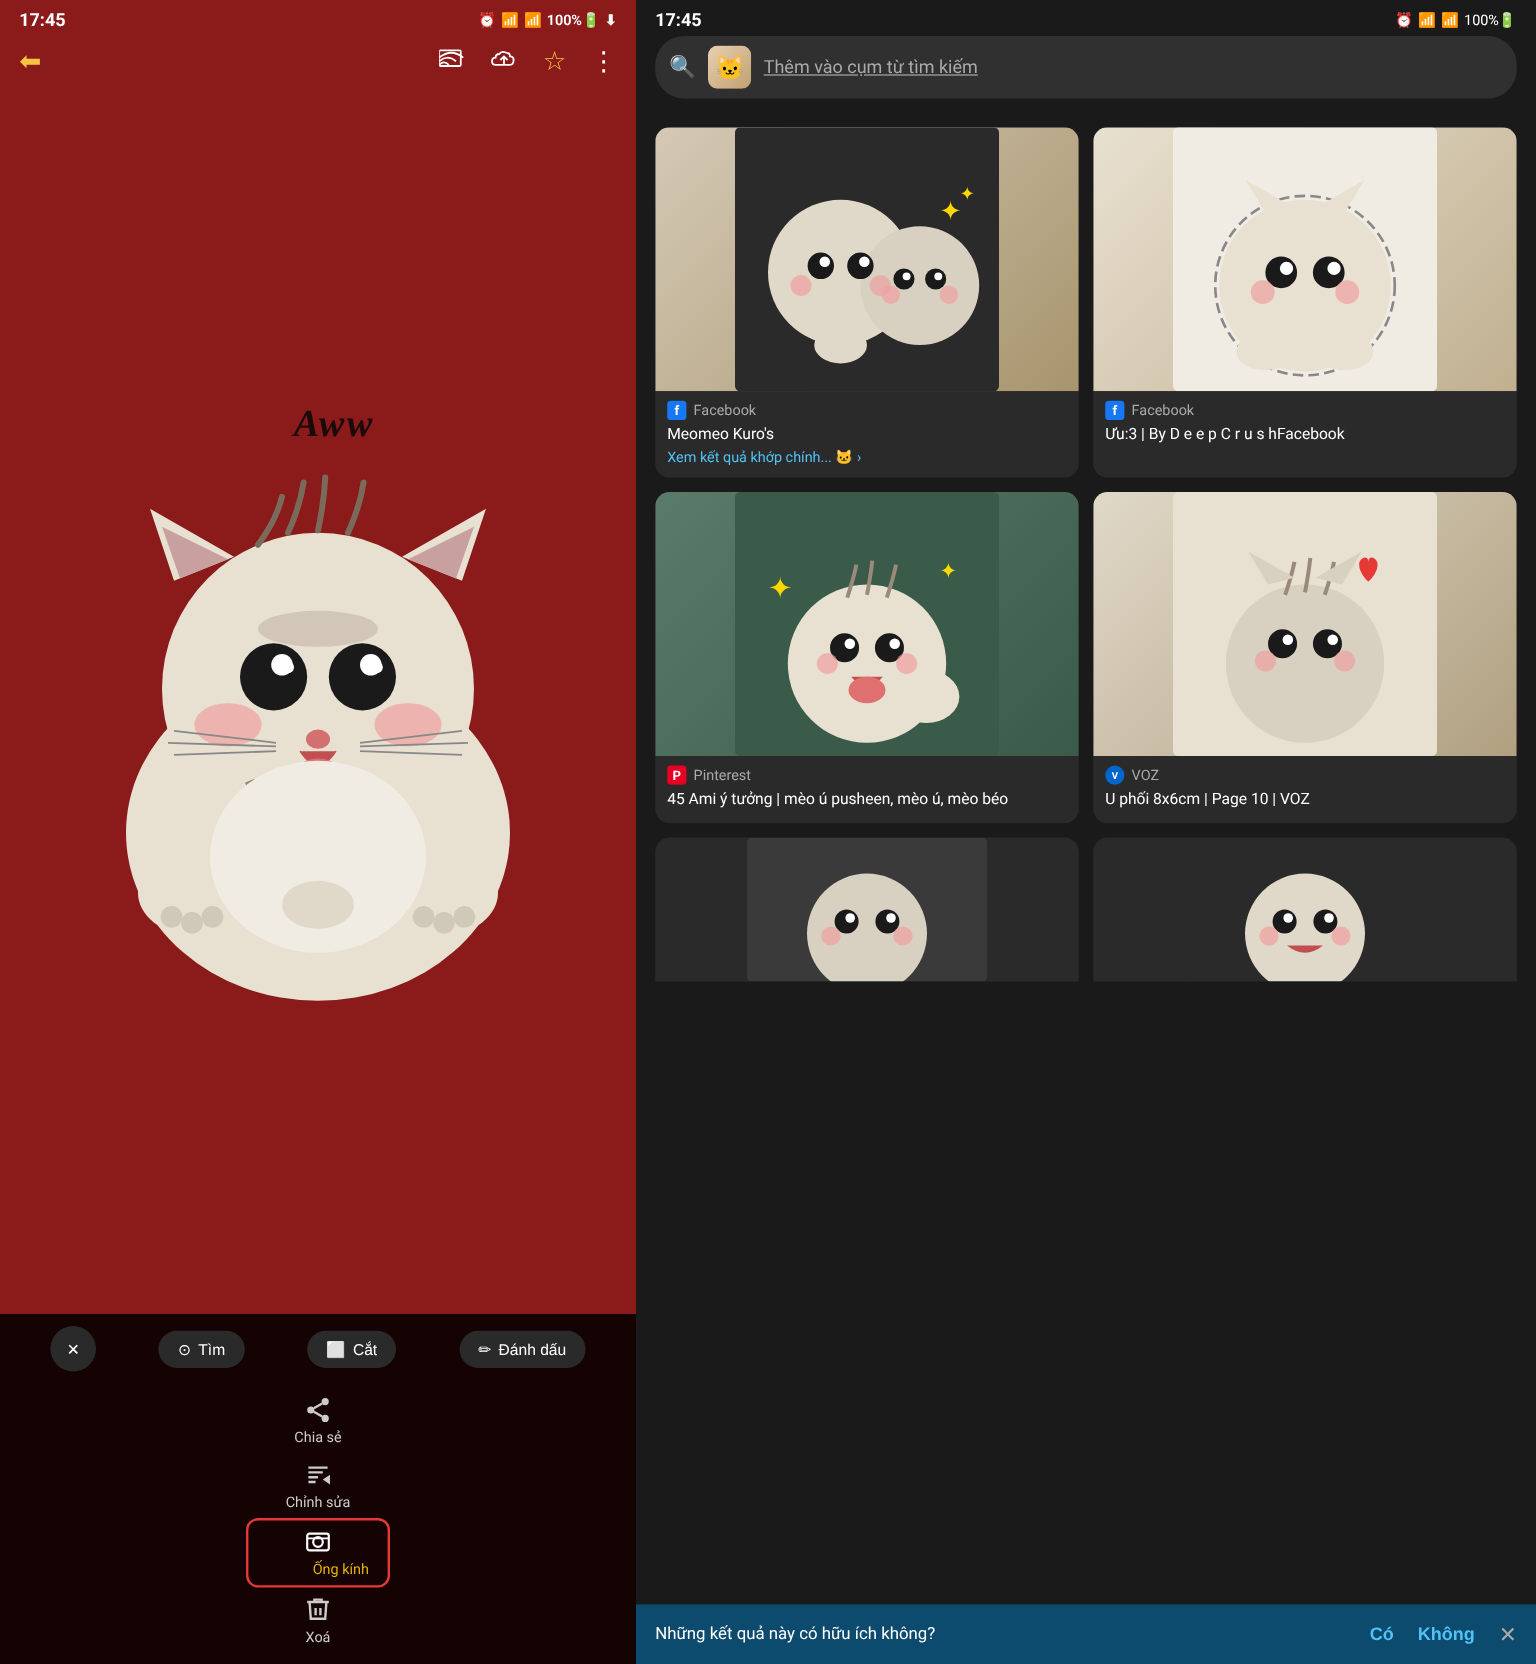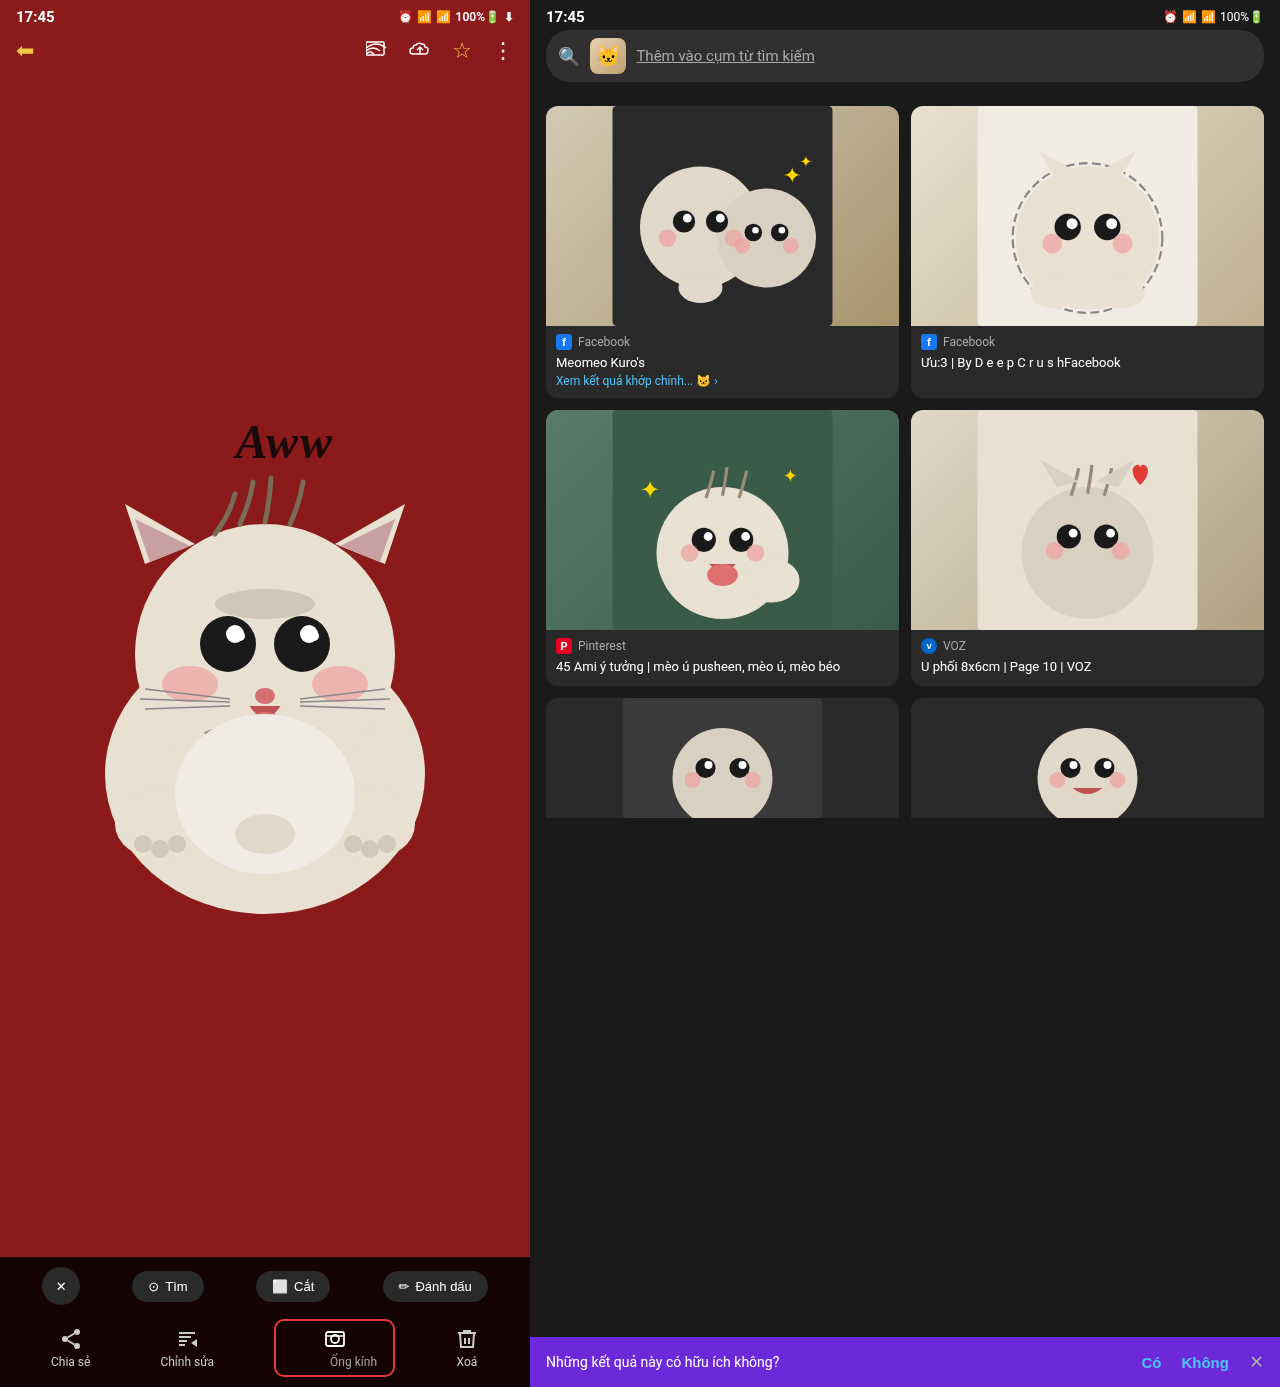--- a/index.html
+++ b/index.html
@@ -66,21 +66,21 @@
       align-items: center;
       justify-content: center;
       position: relative;
     }
 
     .aww-text {
       position: absolute;
       top: 30px;
       left: 50%;
       transform: translateX(-30%);
-      font-size: 48px;
+      font-size: 32px;
       font-weight: 900;
       color: #1a0a0a;
       font-family: 'Comic Sans MS', cursive;
       font-style: italic;
       letter-spacing: 2px;
     }
 
     .bottom-toolbar {
       background: rgba(0,0,0,0.85);
       padding: 10px 16px 6px;
@@ -115,20 +115,21 @@
       height: 38px;
       padding: 0;
       justify-content: center;
     }
 
     .bottom-main-row {
       display: flex;
       justify-content: space-around;
       align-items: center;
       padding: 6px 0 4px;
+      flex-direction: column;
     }
 
     .main-action {
       display: flex;
       flex-direction: column;
       align-items: center;
       gap: 4px;
       color: #ccc;
       font-size: 12px;
       cursor: pointer;
@@ -282,21 +283,21 @@
     }
 
     .result-link {
       font-size: 12px;
       color: #4fc3f7;
       margin-top: 2px;
     }
 
     
     .feedback-bar {
-      background: #6d28d9;
+      background: #0c4a6e;
       padding: 14px 16px;
       display: flex;
       align-items: center;
       justify-content: space-between;
     }
 
     .feedback-text {
       color: #fff;
       font-size: 14px;
     }
@@ -559,21 +560,21 @@
         </svg>
         <span>Chỉnh sửa</span>
       </div>
 
       <div class="main-action highlighted" style="border: 2px solid #e53935;">
         <svg width="24" height="24" viewBox="0 0 24 24" fill="none">
           <rect x="3" y="5" width="18" height="14" rx="2" stroke="#fff" stroke-width="1.8" fill="none"></rect>
           <circle cx="12" cy="12" r="4" stroke="#fff" stroke-width="1.8" fill="none"></circle>
           <line x1="3" y1="9" x2="21" y2="9" stroke="#fff" stroke-width="1.5"></line>
         </svg>
-        <span style="color:#a3a3a3;margin-left:38px;">Ống kính</span>
+        <span style="color:#eab308;margin-left:38px;">Ống kính</span>
       </div>
 
       <div class="main-action">
         <svg width="24" height="24" viewBox="0 0 24 24" fill="none">
           <polyline points="3,6 5,6 21,6" stroke="#ccc" stroke-width="2" fill="none"></polyline>
           <path d="M19 6l-1 14H6L5 6" stroke="#ccc" stroke-width="2" fill="none"></path>
           <path d="M10 11v6M14 11v6" stroke="#ccc" stroke-width="2"></path>
           <path d="M9 6V4h6v2" stroke="#ccc" stroke-width="2" fill="none"></path>
         </svg>
         <span>Xoá</span>

